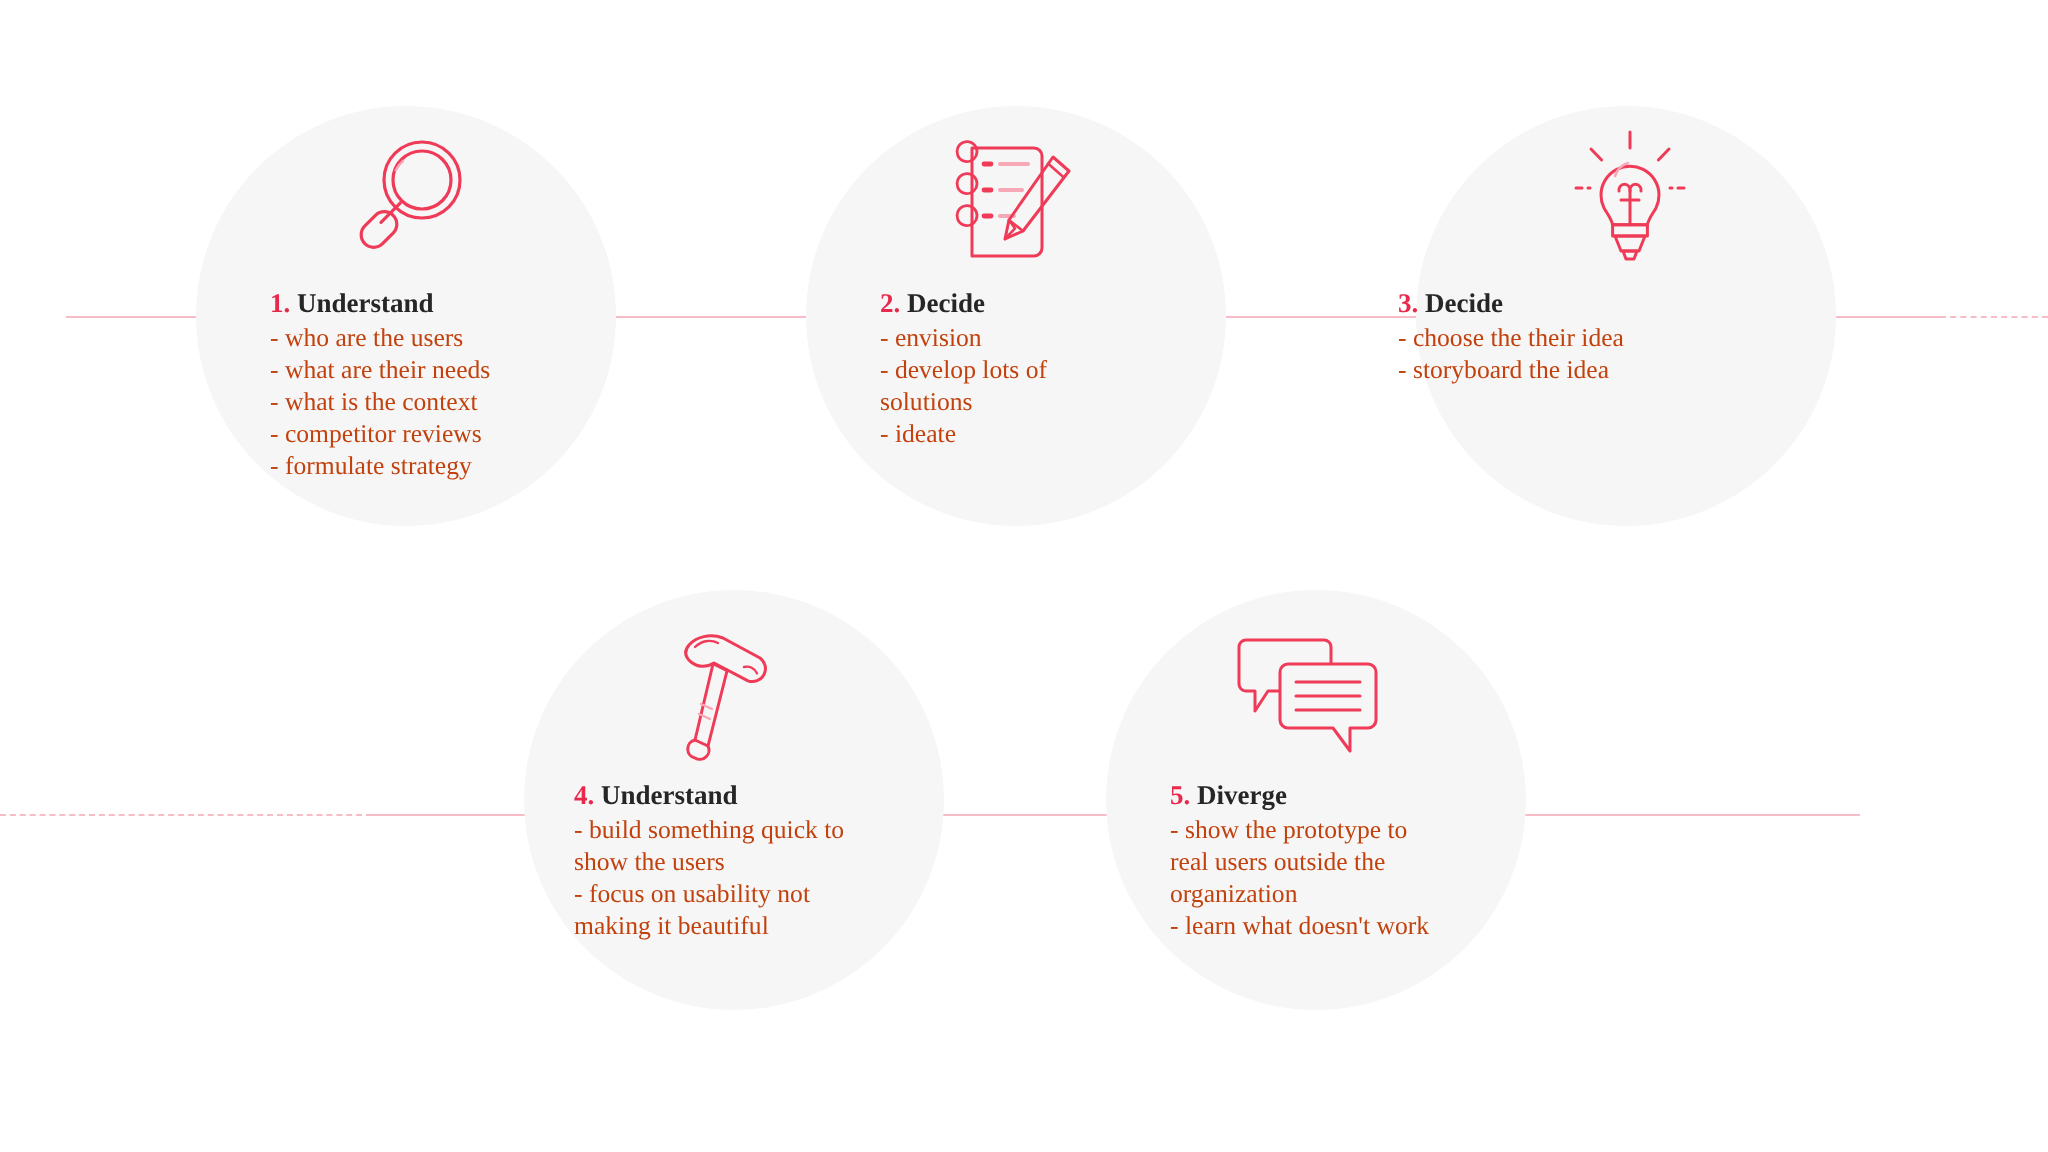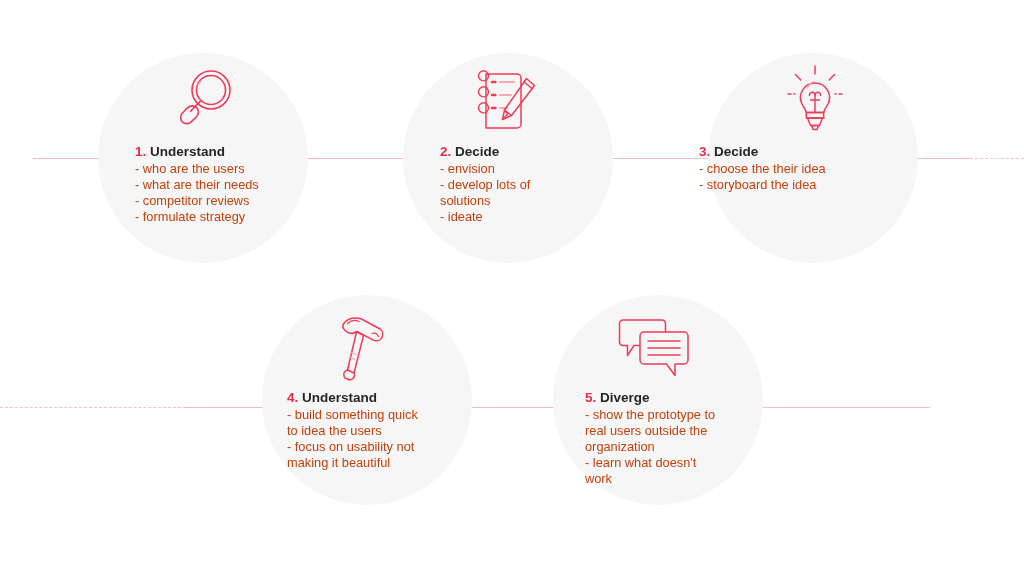--- a/index.html
+++ b/index.html
@@ -1,21 +1,21 @@
 <!DOCTYPE html>
 <html><head>
 <meta charset="utf-8">
 <style>
   html,body{margin:0;padding:0;}
   body{
     width:1024px;height:576px;background:#ffffff;
     font-family:"Liberation Sans","DejaVu Sans",sans-serif;
     overflow:hidden;position:relative;
   }
-  #stage{position:absolute;inset:0;width:1024px;height:460px;}
+  #stage{position:absolute;inset:0;width:1024px;height:460px;font-family:Liberation Serif, serif;}
 
   
   .rail{position:absolute;height:0;border-top:1px solid #f7bcc6;z-index:1;}
   .rail.dashed{border-top:1px dashed #f7bcc6;}
 
   
   .node{
     position:absolute;border-radius:50%;
     background:#f6f6f6;z-index:2;
   }
@@ -150,20 +150,21 @@
   </div>
 
   <div class="txt" style="left:135px;top:143px;width:160px;">
     <div class="head">
       <span class="num">1.</span>
       <span>Understand</span>
     </div>
     <div class="body-lines">
       <div class="bline">- who are the users</div>
       <div class="bline">- what are their needs</div>
+      <div class="bline">- what is the context</div>
       <div class="bline">- competitor reviews</div>
       <div class="bline">- formulate strategy</div>
     </div>
   </div>
 
   <div class="txt" style="left:440px;top:143px;width:115px;">
     <div class="head">
       <span class="num">2.</span>
       <span>Decide</span>
     </div>
@@ -184,21 +185,21 @@
       <div class="bline">- storyboard the idea</div>
     </div>
   </div>
 
   <div class="txt" style="left:287px;top:389px;width:145px;">
     <div class="head">
       <span class="num">4.</span>
       <span>Understand</span>
     </div>
     <div class="body-lines">
-      <div class="bline">- build something quick to idea the users</div>
+      <div class="bline">- build something quick to show the users</div>
       <div class="bline">- focus on usability not making it beautiful</div>
     </div>
   </div>
 
   <div class="txt" style="left:585px;top:389px;width:137px;">
     <div class="head">
       <span class="num">5.</span>
       <span>Diverge</span>
     </div>
     <div class="body-lines">

